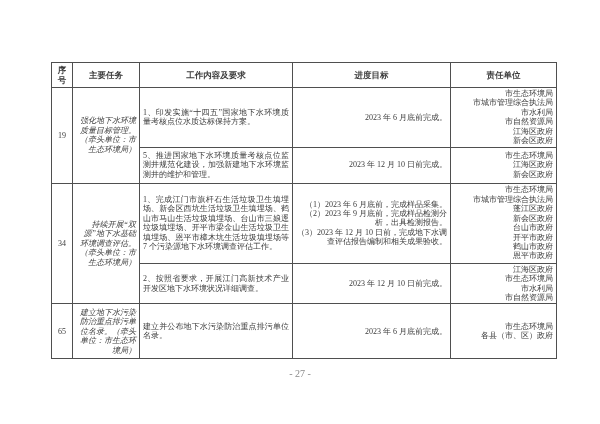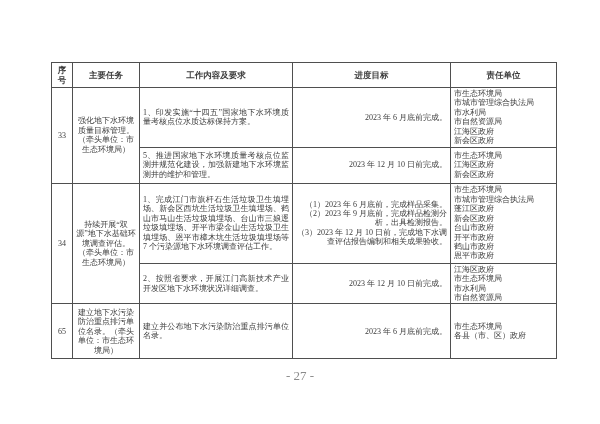--- a/index.html
+++ b/index.html
@@ -29,33 +29,33 @@
     vertical-align:middle;
     padding:1px 3px;
     box-sizing:border-box;
     overflow:hidden;
   }
   table.doc th{
     font-weight:bold;text-align:center;
     height:25px;font-size:8.5px;
   }
   td.c-no{text-align:center;}
-  td.c-task{text-align:center;padding:2px 3px;}
+  td.c-task{text-align:right;padding:2px 3px;font-style:italic;}
   td.c-content{text-align:justify;text-align-last:left;padding:2px 4px;vertical-align:middle;}
   td.c-target{text-align:right;padding:2px 4px;}
-  td.c-units{text-align:left;}
+  td.c-units{text-align:right;}
   .pre{white-space:pre-line;}
   tr.r-33a{height:59px;}
   tr.r-33b{height:36px;}
   tr.r-34a{height:80px;}
   tr.r-34b{height:40px;}
   tr.r-35{height:55px;}
   .footer-page{
     position:absolute;left:0;top:368px;width:600px;
-    text-align:center;font-size:13px;color:#8a8a8a;
+    text-align:center;font-size:10px;color:#8a8a8a;
     font-family:"Liberation Serif","DejaVu Serif",serif;
   }
 </style>
 </head>
 <body>
 
 <div class="page">
 
   <table class="doc">
     <colgroup>
@@ -69,21 +69,21 @@
       <tr>
         <th>序号</th>
         <th>主要任务</th>
         <th>工作内容及要求</th>
         <th>进度目标</th>
         <th>责任单位</th>
       </tr>
     </thead>
     <tbody>
       <tr class="r-33a">
-        <td class="c-no" rowspan="2">33</td>
+        <td class="c-no" rowspan="2">19</td>
         <td class="c-task" rowspan="2">强化地下水环境质量目标管理。（牵头单位：市生态环境局）</td>
         <td class="c-content">1、印发实施“十四五”国家地下水环境质量考核点位水质达标保持方案。</td>
         <td class="c-target">2023 年 6 月底前完成。</td>
         <td class="c-units pre">市生态环境局
 市城市管理综合执法局
 市水利局
 市自然资源局
 江海区政府
 新会区政府</td>
       </tr>

